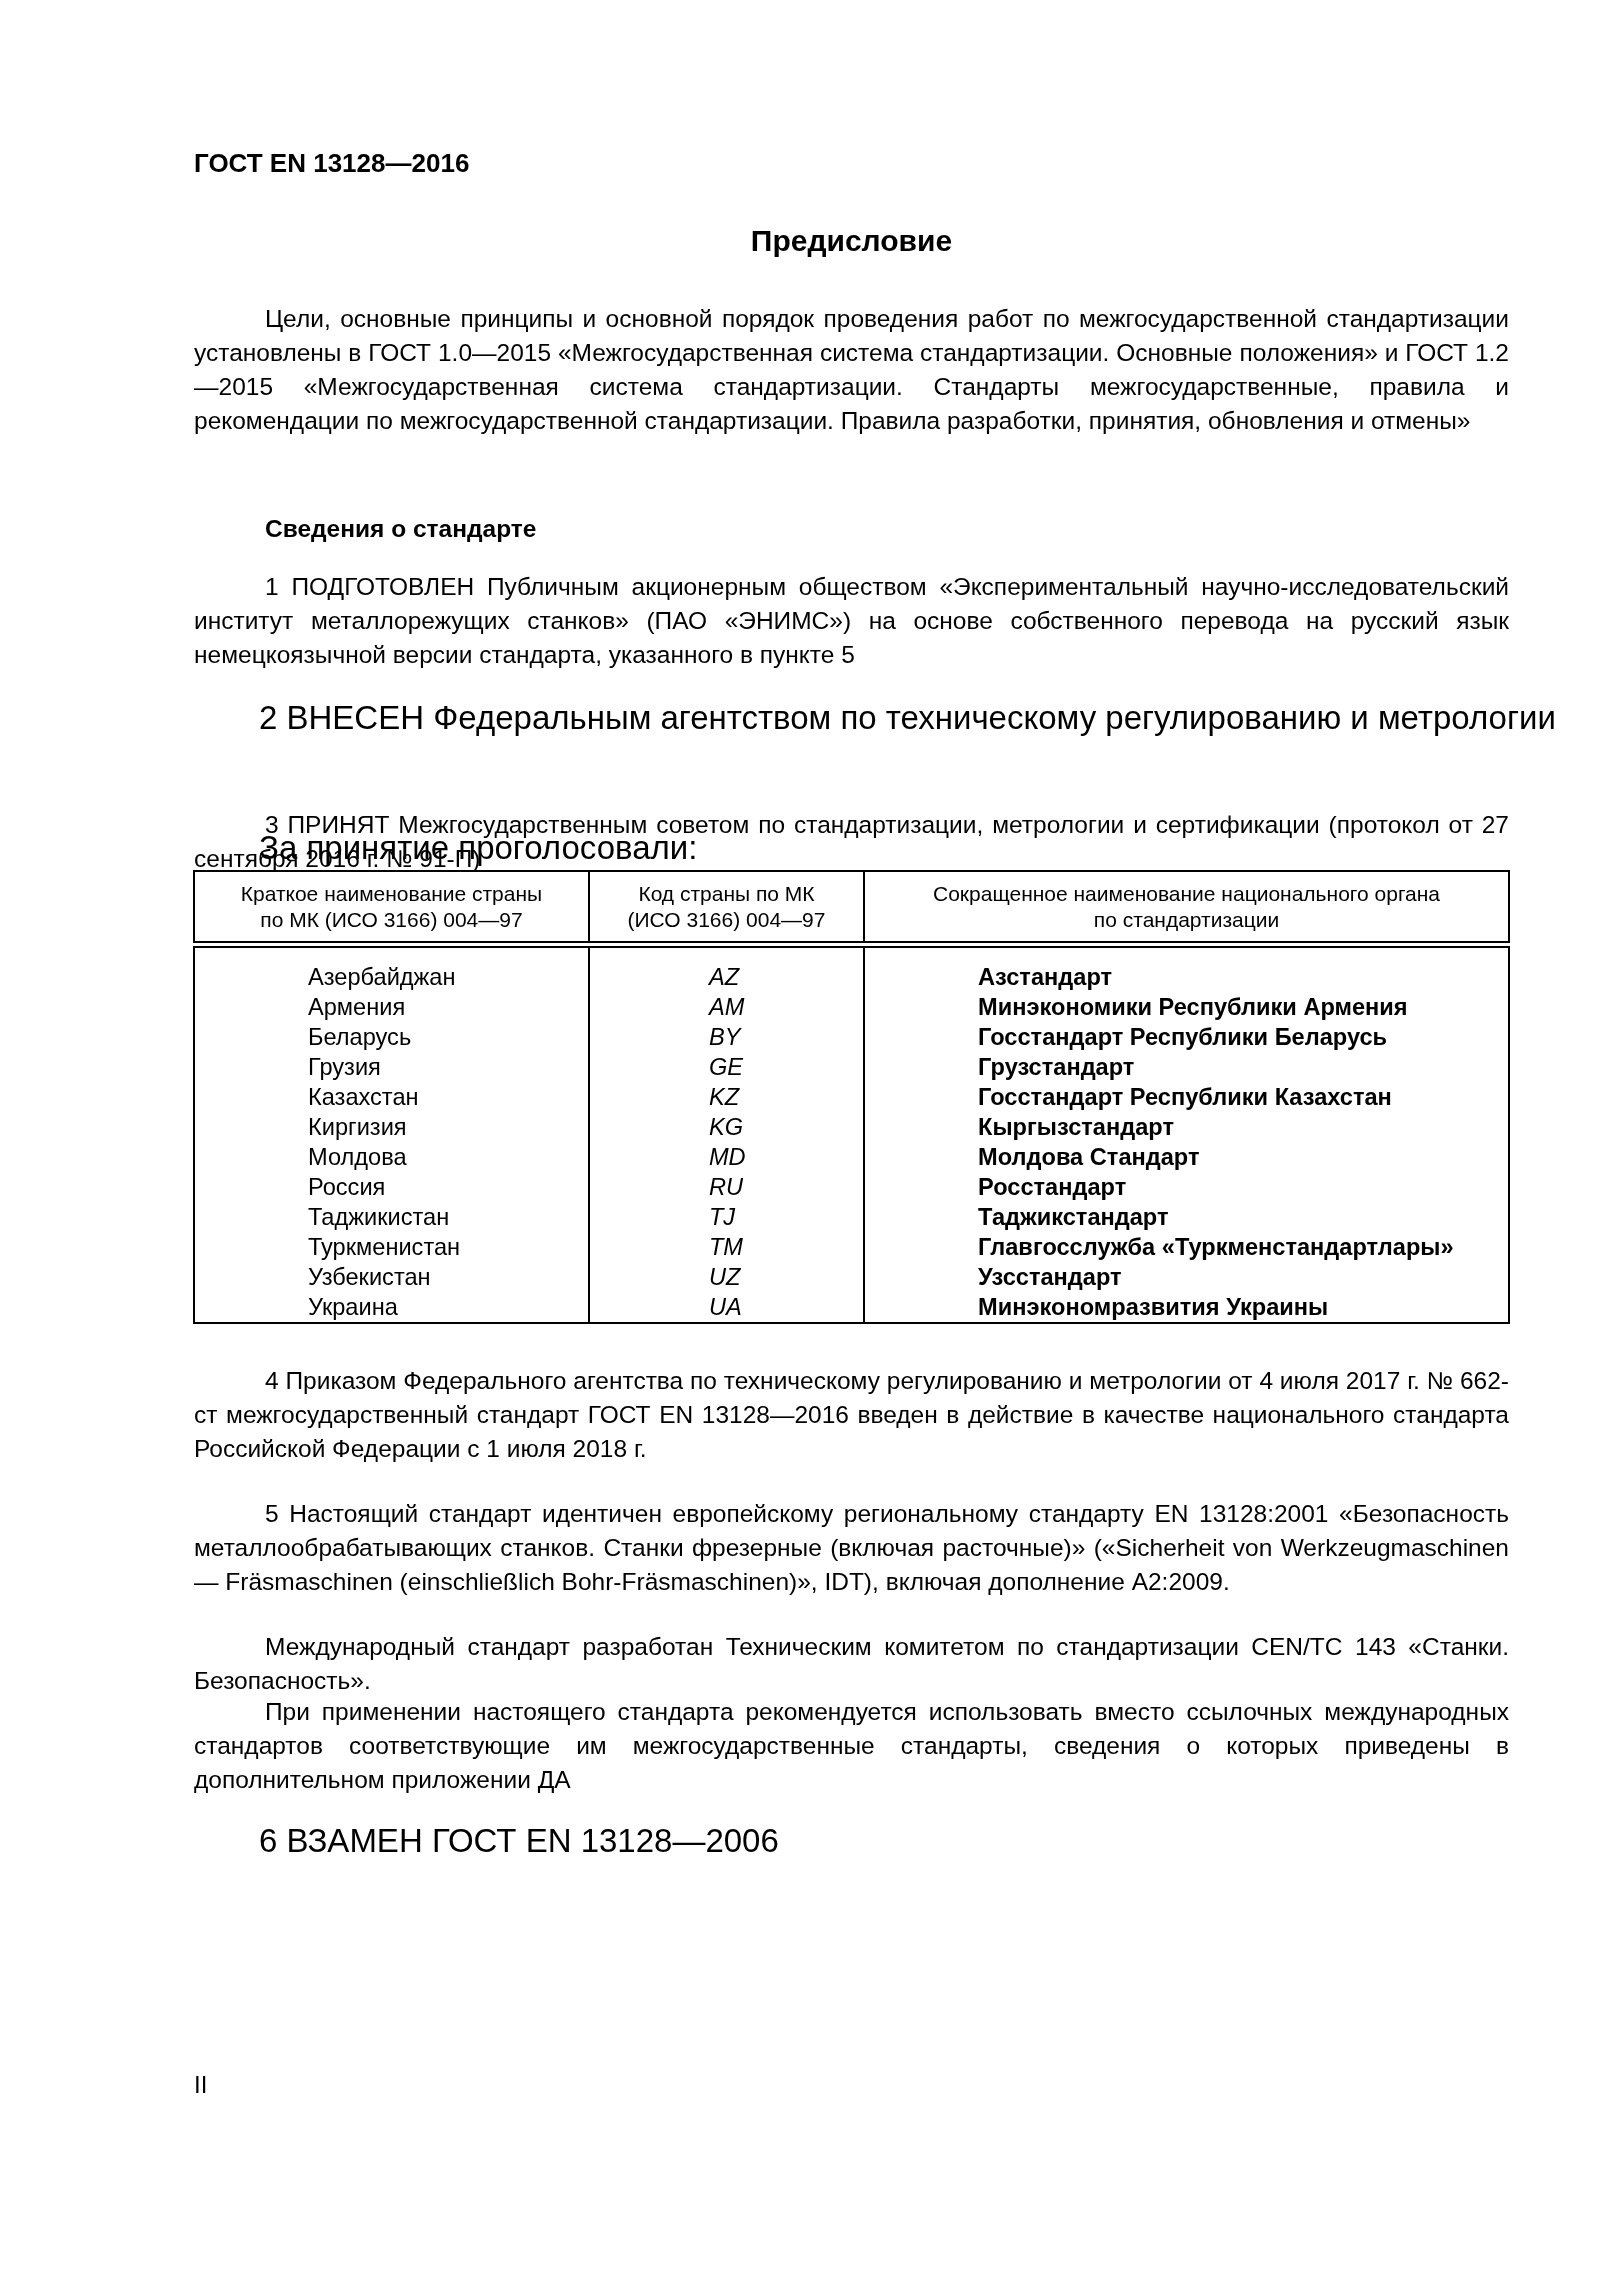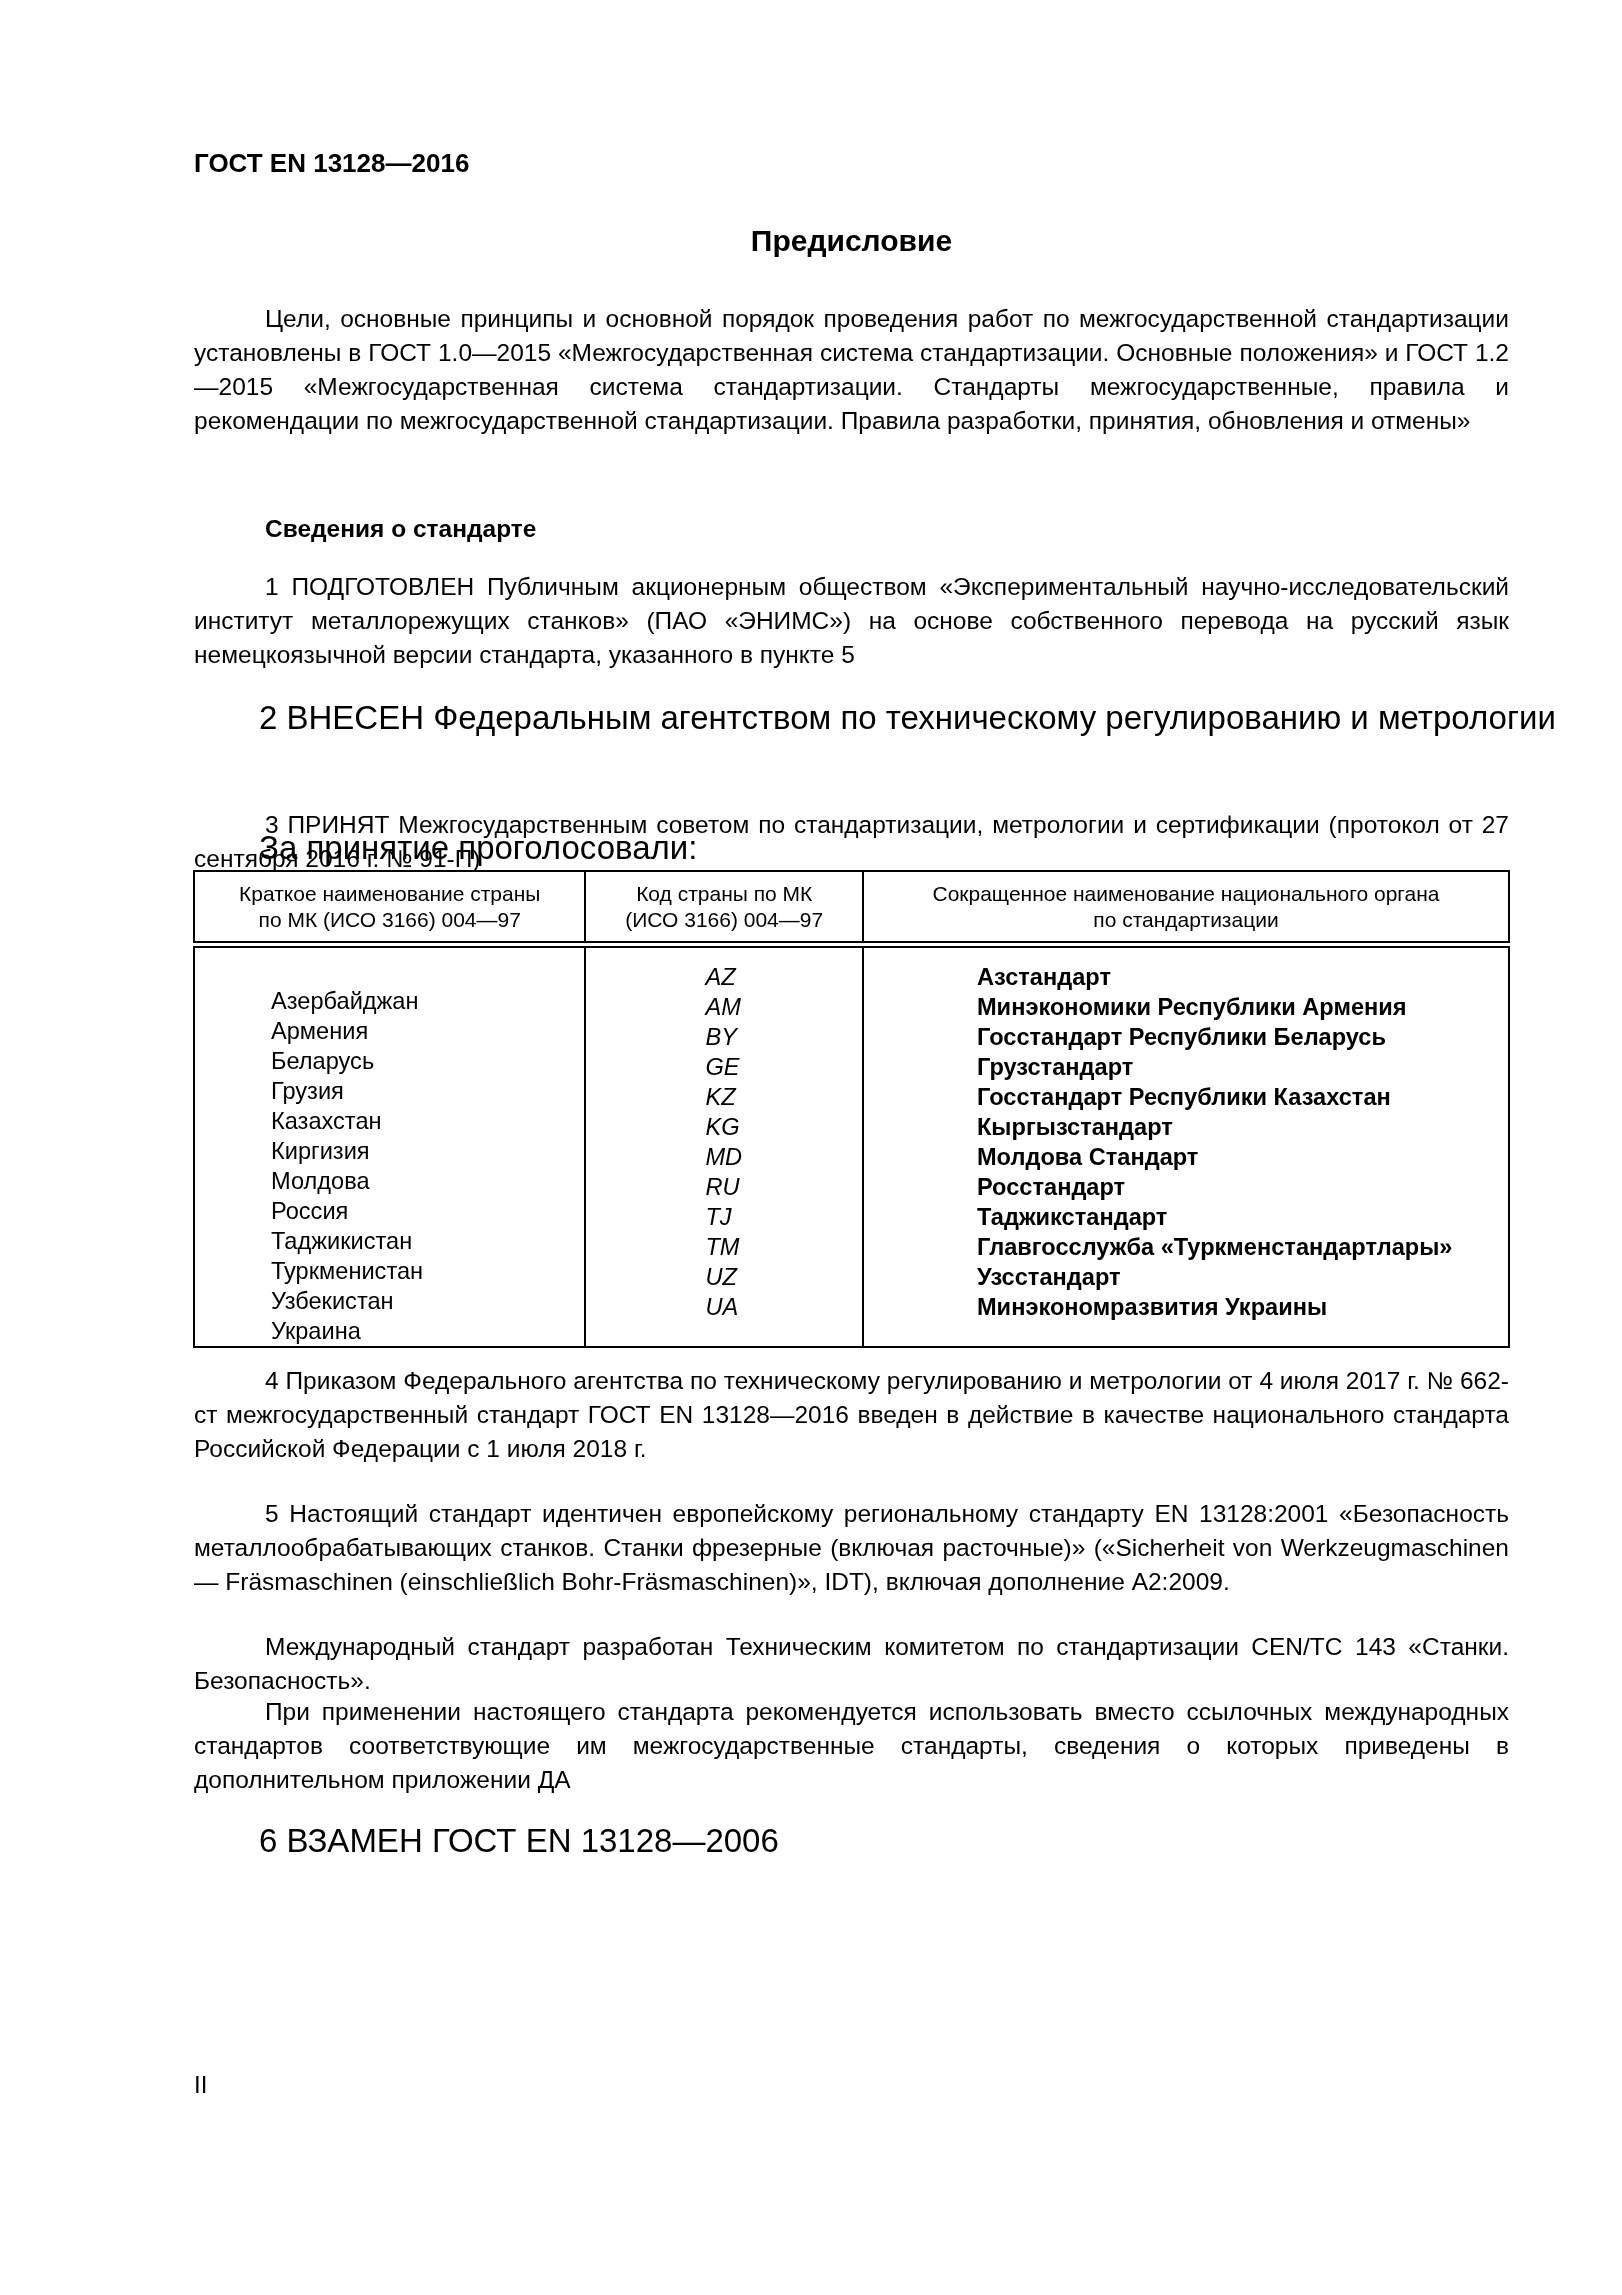--- a/index.html
+++ b/index.html
@@ -16,21 +16,21 @@
                 border-collapse:collapse; border:2.6px solid #000; }
   table.votes th { font-weight:normal; font-size:21px; line-height:26px; text-align:center;
                    border-left:2.6px solid #000; border-right:2.6px solid #000;
                    border-bottom:7.9px double #000; padding:6.5px 3.9px; vertical-align:middle; height:56px; }
   table.votes td { border-left:2.6px solid #000; border-right:2.6px solid #000; vertical-align:top; padding:0; font-size:23.6px; }
   .col1 { width:413px; }
   .col2 { width:291px; }
   .col3 { width:647px; }
   .cell-list { padding-top:14.4px; }
   .cell-list div { height:30px; line-height:30px; white-space:nowrap; }
-  .list-c1 { padding-left:76px;margin-top:24px; }
+  .list-c1 { padding-left:113px; }
   .list-c2 { padding-left:119px;font-style:italic; }
   .list-c3 { padding-left:113px;font-weight:bold; }
   .page-num { left:194px; top:2072px; font-size:24px; line-height:26px; }
 </style>
 </head>
 <body>
 
 <div class="abs doc-code">ГОСТ EN 13128—2016</div>
 
 <div class="abs title-wrap">Предисловие</div>

